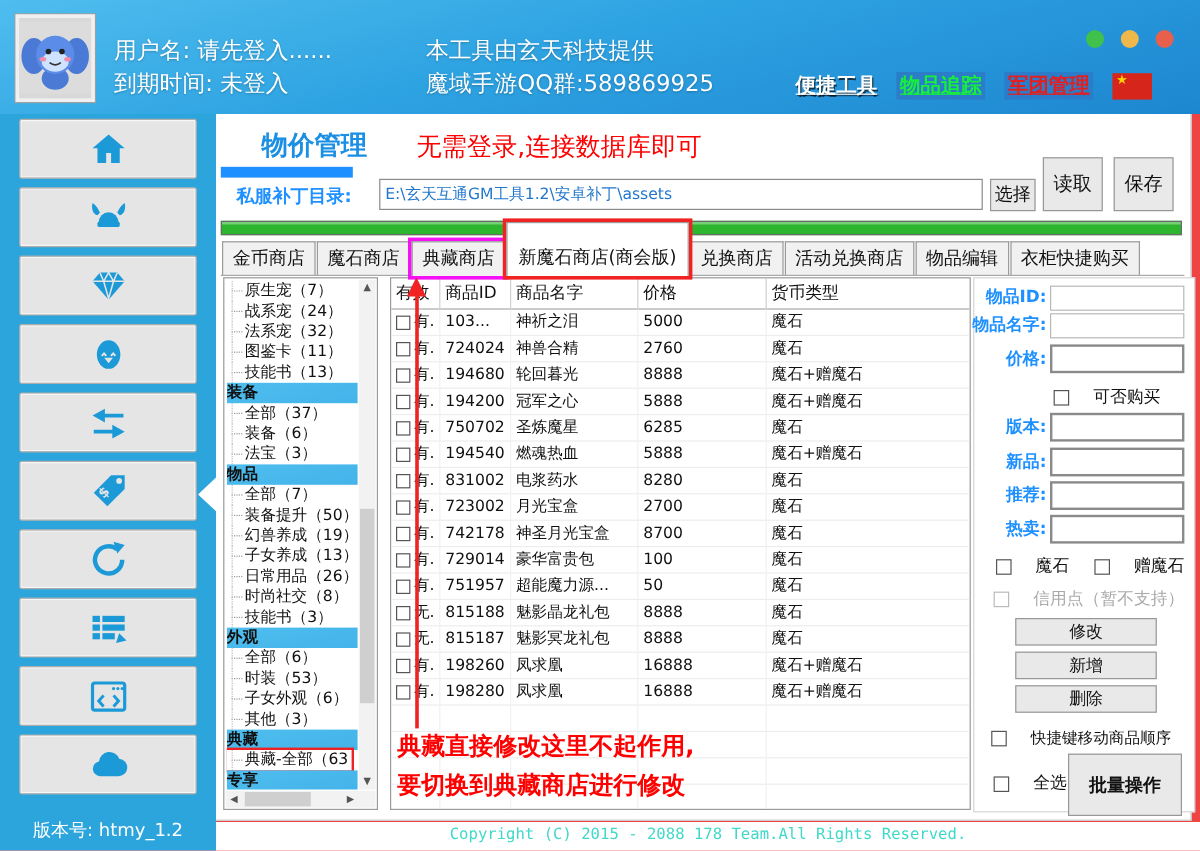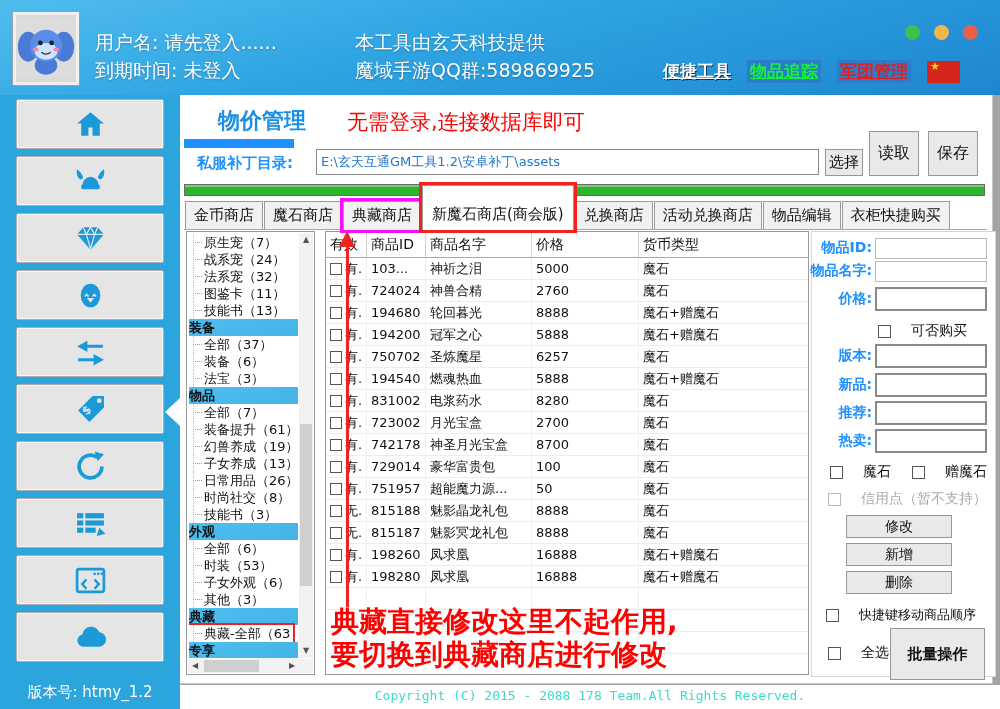--- a/index.html
+++ b/index.html
@@ -1,17 +1,17 @@
 <!DOCTYPE html>
 <html><head>
 <meta charset="utf-8">
 <style>
   * { box-sizing: border-box; margin: 0; padding: 0; }
   html,body { background:#fff; }
-  .app { position:relative; width:1000px; height:709px; background:#a3a3a3; overflow:hidden;
+  .app { position:relative; width:1000px; height:709px; background:#ef4444; overflow:hidden;
          font-family:"DejaVu Sans","Liberation Sans",sans-serif; color:#111; }
 
   
   .header { position:absolute; left:0; top:0; width:1000px; height:95px;
             background:linear-gradient(165deg,#4fbdee 0%,#2ea3e2 45%,#1d86d0 100%); }
   .avatar { position:absolute; left:13px; top:12px; width:66px; height:73px;
             background:#d9d9d9; border:3px solid #f0f0f0; box-shadow:0 0 0 1px #9aa0a6; }
   .avatar svg { width:100%; height:100%; }
   .user-lines { position:absolute; left:95px; top:28px; color:#fff; font-size:19px;
                 line-height:28px; text-shadow:0 1px 2px rgba(0,0,0,.25); white-space:nowrap; }
@@ -90,37 +90,37 @@
   .td { padding:0 4px; height:100%; line-height:21px; border-right:1px solid #f0f0f0;
         white-space:nowrap; overflow:hidden; display:flex; align-items:center; gap:3px; }
   .c0 { width:41px; } .c1 { width:59px; } .c2 { width:106px; } .c3 { width:107px; } .c4 { flex:1; border-right:none; }
   .cb { width:12px; height:12px; border:1px solid #555; background:#fff; display:inline-block; flex:none; }
 
   
   .anno-arrow { position:absolute; left:159px; top:136px; width:17px; height:376px; pointer-events:none; z-index:4; }
   .anno-arrow .head { position:absolute; left:0; top:0; width:0; height:0;
                       border-left:8px solid transparent; border-right:8px solid transparent; border-bottom:16px solid #f12222; }
   .anno-arrow .shaft { position:absolute; left:7px; top:14px; bottom:0; width:3px; background:#f12222; }
-  .anno-text { position:absolute; left:151px; top:510px; color:#fe0000; font-size:28px; font-weight:bold;
+  .anno-text { position:absolute; left:151px; top:510px; color:#fe0000; font-size:20px; font-weight:bold;
                line-height:33px; white-space:nowrap; z-index:4; }
 
   
   .editor-panel { position:absolute; left:631px; top:136px; width:185px; height:446px;
                   border:1px solid #d5d5d5; background:#fff; font-size:14px; }
   .e-row { position:absolute; left:0; right:8px; height:24px; display:flex; align-items:center;
            justify-content:flex-end; gap:3px; }
   .e-label { color:#1e90ff; font-weight:bold; white-space:nowrap; flex:none; font-size:14px; }
   .e-input { width:112px; height:21px; font-family:inherit; font-size:13px; padding:0 3px; background:#fff; }
   .e-input.thin  { border:1px solid #b8b8b8; }
   .e-input.thick { border:2px solid #8a8a8a; height:24px; }
   .e-check { position:absolute; display:flex; align-items:center; gap:20px; white-space:nowrap; }
   .e-check .cb { width:13px; height:13px; }
   .e-check.disabled { color:#aaa; }
   .e-check.disabled .cb { border-color:#bbb; }
-  .e-btn { position:absolute; left:34px; width:106px; height:23px; font-size:14px; }
+  .e-btn { position:absolute; left:34px; width:118px; height:23px; font-size:14px; }
   .batch-btn { position:absolute; left:78px; top:396px; width:95px; height:52px; font-size:15px;font-weight:bold; }
 
   
   .footer { position:absolute; left:180px; top:685px; width:820px; height:24px; background:#fff; }
   .copyright { text-align:center; line-height:22px; color:#3fd9c9; font-size:13px;
                font-family:"DejaVu Sans Mono","Liberation Mono",monospace; }
 </style>
 </head>
 <body>
 
@@ -291,21 +291,21 @@
           <div class="tree-item child">战系宠（24）</div>
           <div class="tree-item child">法系宠（32）</div>
           <div class="tree-item child">图鉴卡（11）</div>
           <div class="tree-item child">技能书（13）</div>
           <div class="tree-item header">装备</div>
           <div class="tree-item child">全部（37）</div>
           <div class="tree-item child">装备（6）</div>
           <div class="tree-item child">法宝（3）</div>
           <div class="tree-item header">物品</div>
           <div class="tree-item child">全部（7）</div>
-          <div class="tree-item child">装备提升（61）</div>
+          <div class="tree-item child">装备提升（50）</div>
           <div class="tree-item child">幻兽养成（19）</div>
           <div class="tree-item child">子女养成（13）</div>
           <div class="tree-item child">日常用品（26）</div>
           <div class="tree-item child">时尚社交（8）</div>
           <div class="tree-item child">技能书（3）</div>
           <div class="tree-item header">外观</div>
           <div class="tree-item child">全部（6）</div>
           <div class="tree-item child">时装（53）</div>
           <div class="tree-item child">子女外观（6）</div>
           <div class="tree-item child">其他（3）</div>
@@ -411,21 +411,21 @@
               <span class="cb"></span>
               <span>有.</span>
             </div>
             <div class="td c1">
               <span>750702</span>
             </div>
             <div class="td c2">
               <span>圣炼魔星</span>
             </div>
             <div class="td c3">
-              <span>6257</span>
+              <span>6285</span>
             </div>
             <div class="td c4">
               <span>魔石</span>
             </div>
           </div>
           <div class="trow">
             <div class="td c0">
               <span class="cb"></span>
               <span>有.</span>
             </div>

